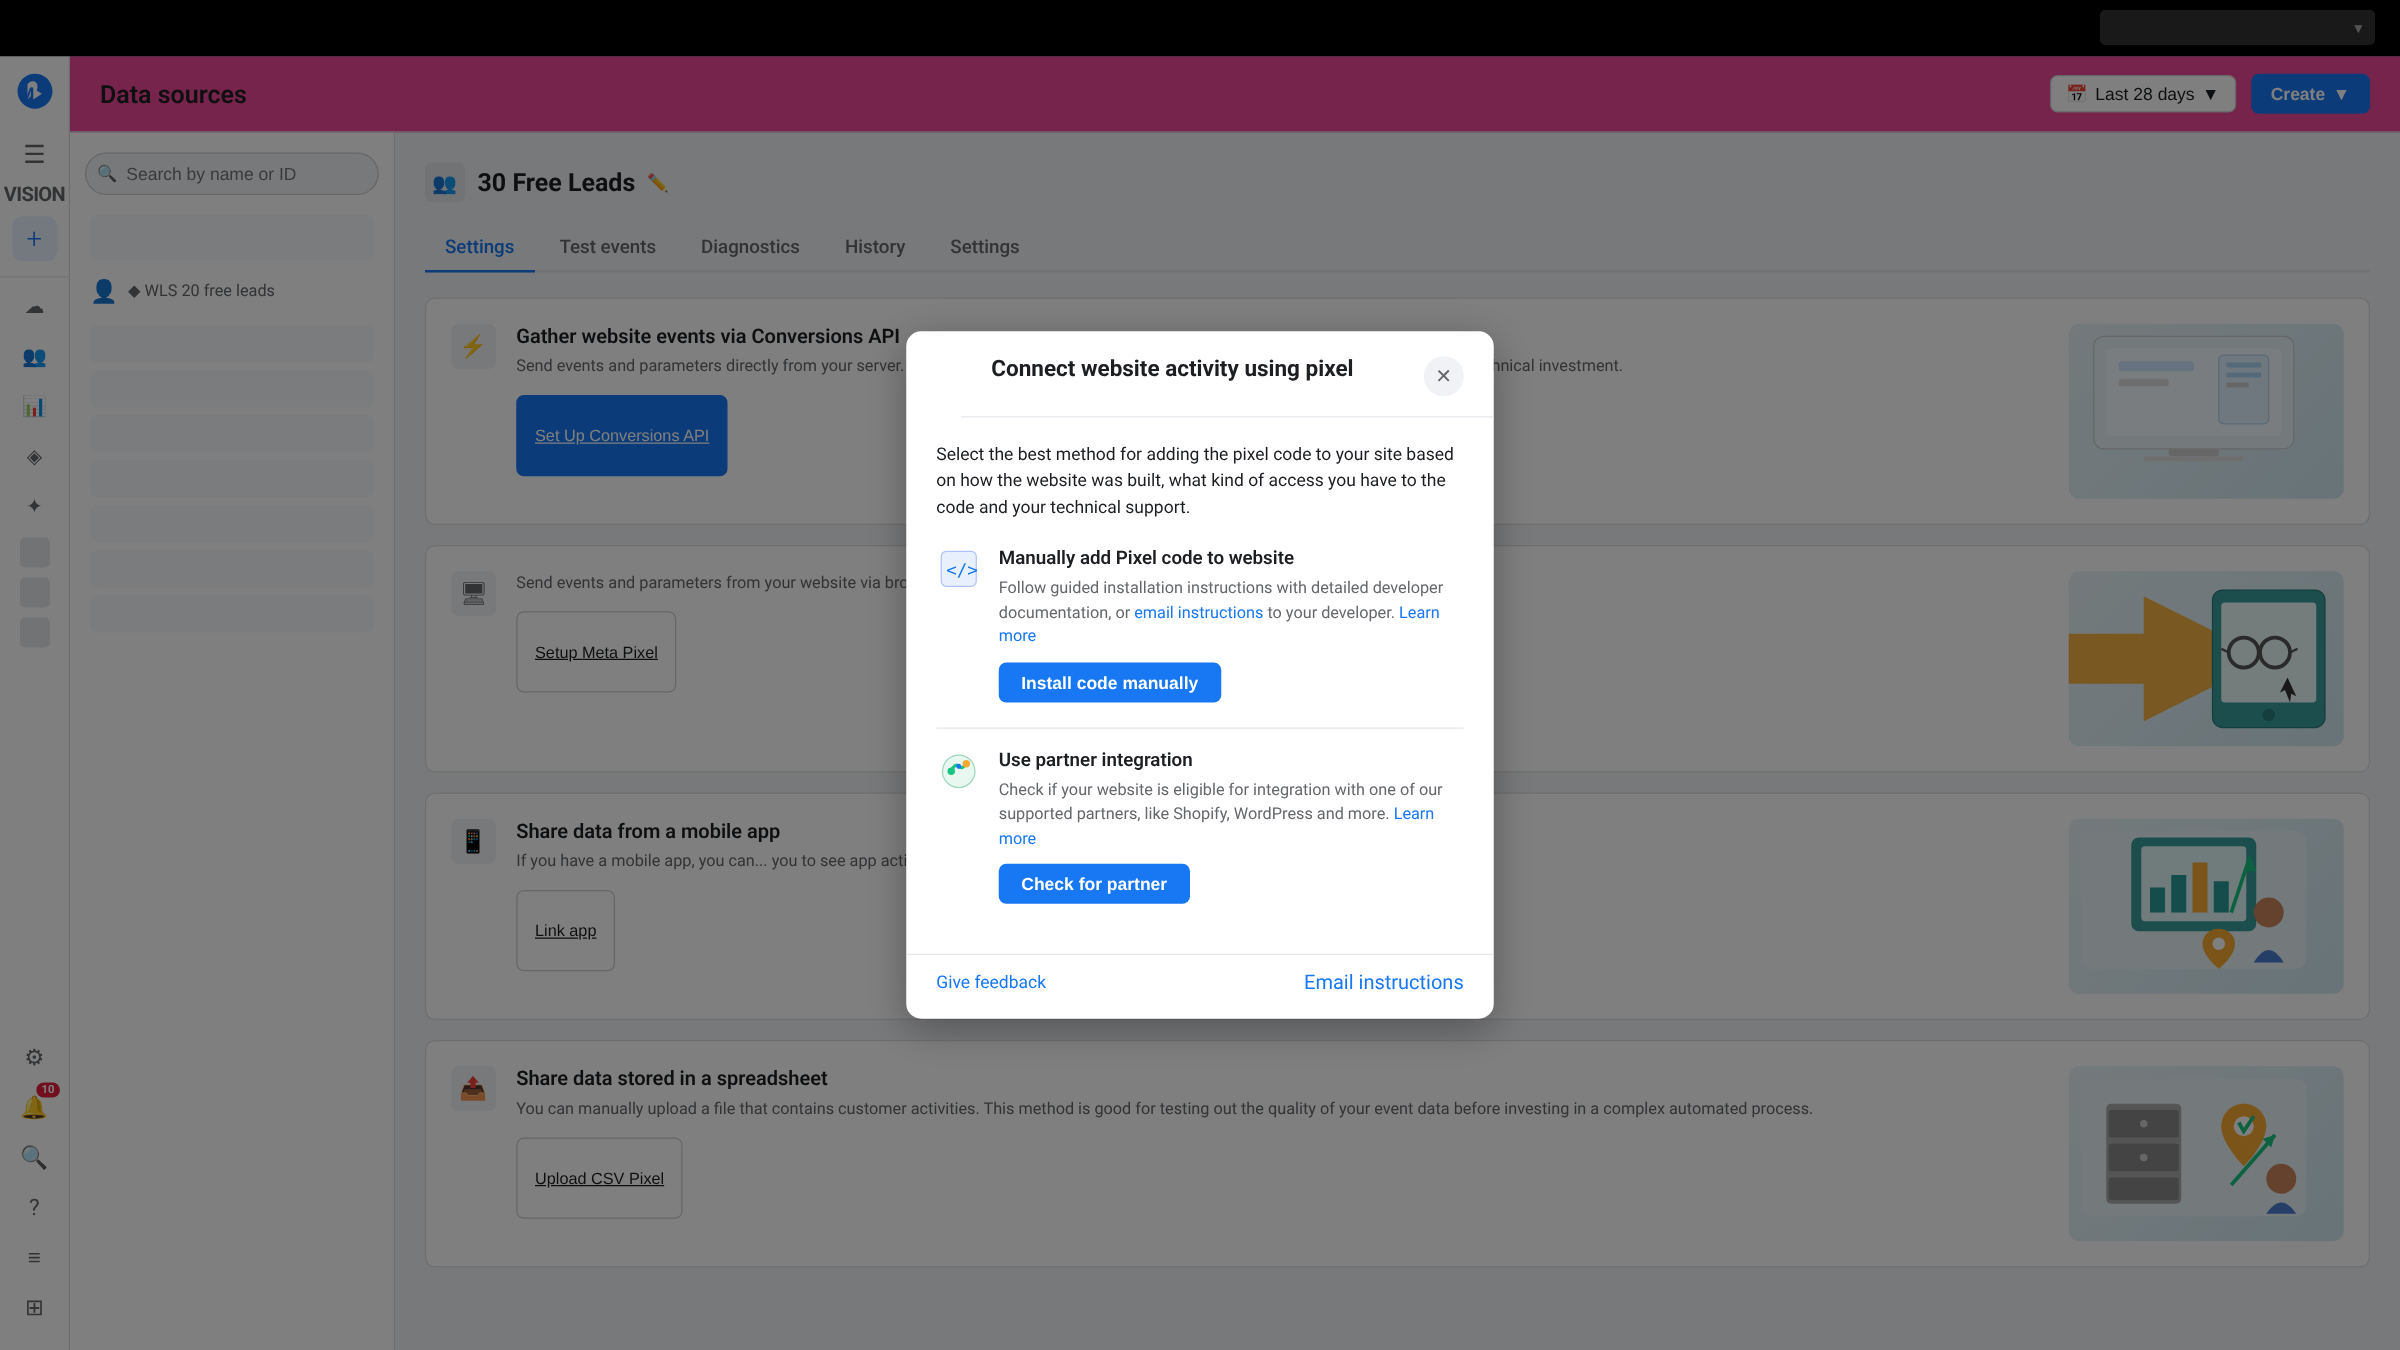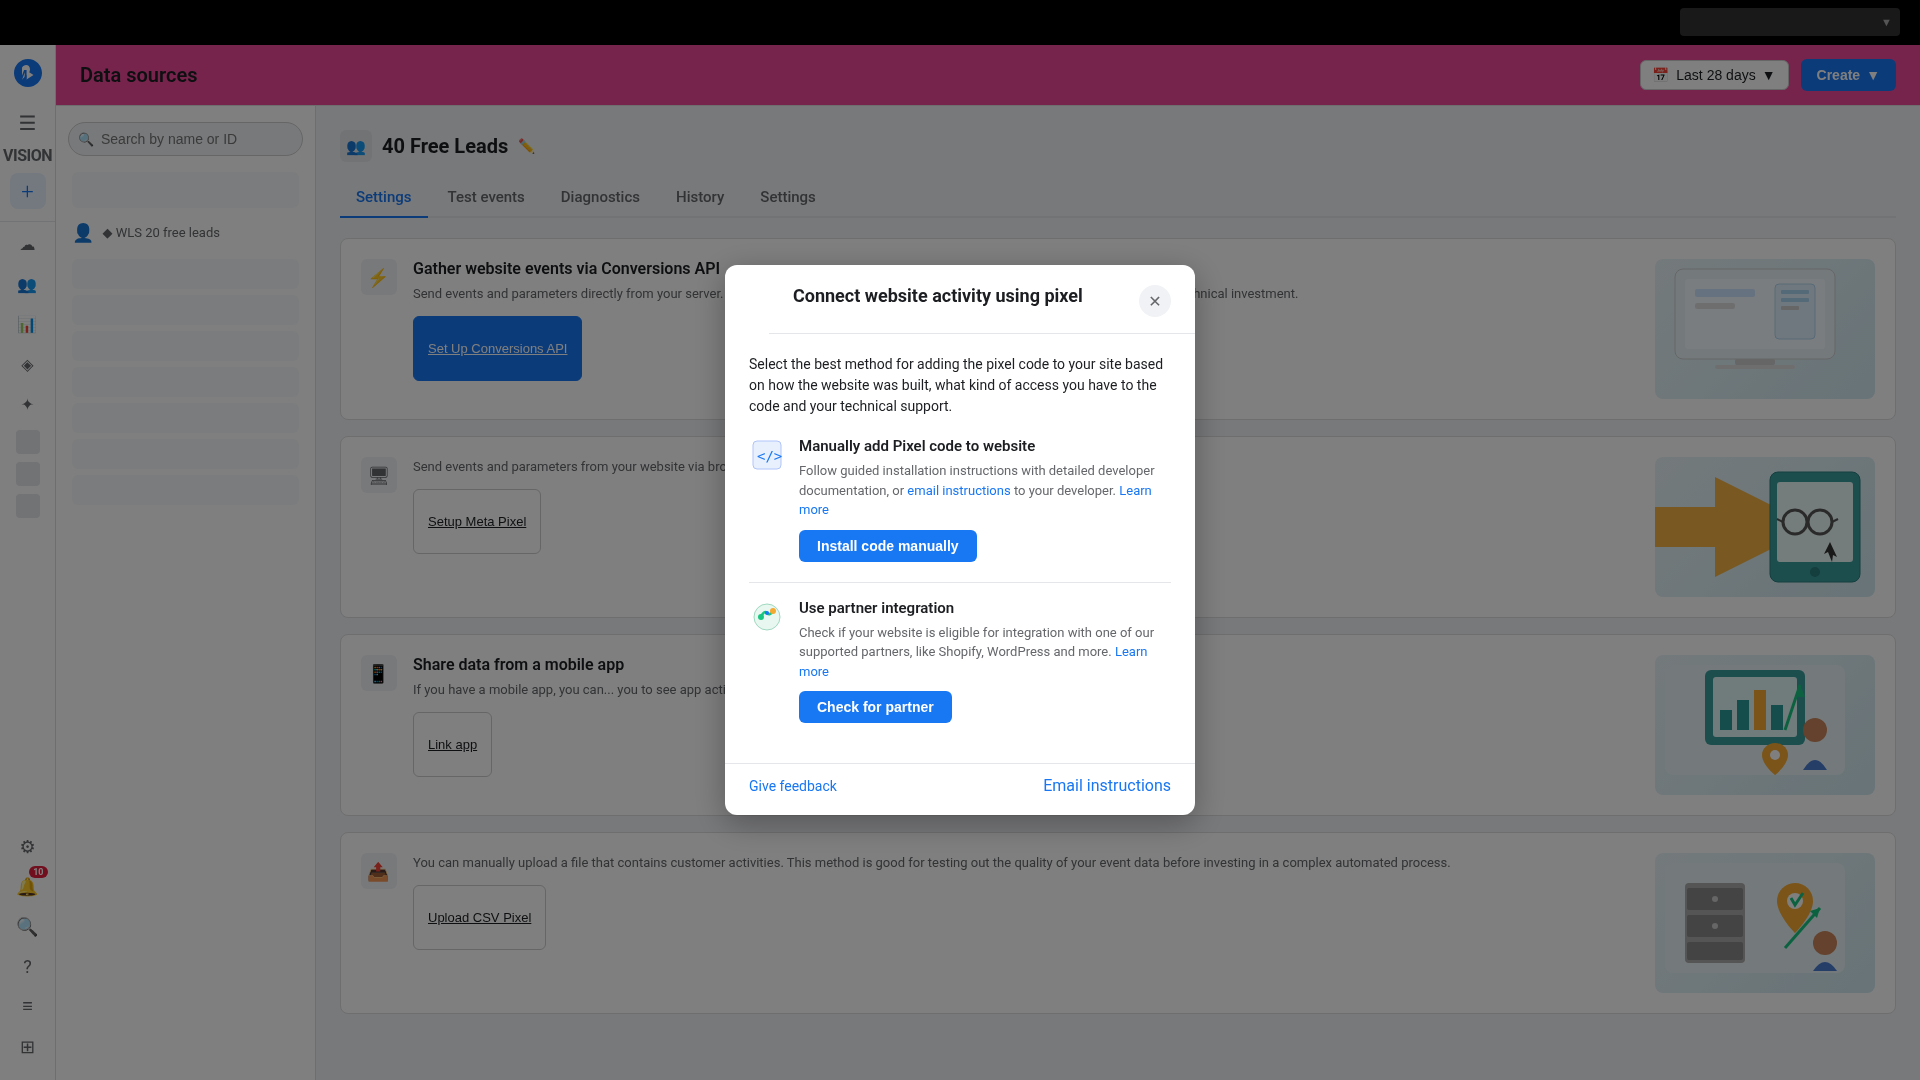--- a/index.html
+++ b/index.html
@@ -573,21 +573,21 @@
       <div class="ghost-row" style="height:30px;"></div>
     </div>
 
     <div class="main-panel">
 
       <div class="panel-header">
         <div class="panel-title">
           <div class="pixel-icon">
             <span>👥</span>
           </div>
-          <h2>40 Free Leads</h2>
+          <h2>30 Free Leads</h2>
           <span class="edit-icon">✏️</span>
         </div>
       </div>
 
       <div class="tabs">
         <div class="tab active">Settings</div>
         <div class="tab">Test events</div>
         <div class="tab">Diagnostics</div>
         <div class="tab">History</div>
         <div class="tab">Settings</div>
@@ -682,20 +682,21 @@
 
               <circle cx="160" cy="75" r="12" fill="#c8845a"></circle>
               <path d="M148 115 Q160 95 172 115" fill="#4a7cd0"></path>
             </svg>
           </div>
         </div>
 
         <div class="card">
           <div class="card-icon">📤</div>
           <div class="card-content">
+            <h3>Share data stored in a spreadsheet</h3>
             <p>You can manually upload a file that contains customer activities. This method is good for testing out the quality of your event data before investing in a complex automated process.</p>
             <button class="card-btn">Upload CSV Pixel</button>
           </div>
           <div class="card-image">
             <svg width="200" height="130" viewBox="0 0 200 130">
               <rect x="10" y="10" width="180" height="110" rx="8" fill="#e8f4f8"></rect>
 
               <rect x="30" y="30" width="60" height="80" rx="4" fill="#aaa"></rect>
               <rect x="32" y="35" width="56" height="22" rx="2" fill="#888"></rect>
               <rect x="32" y="62" width="56" height="22" rx="2" fill="#888"></rect>

